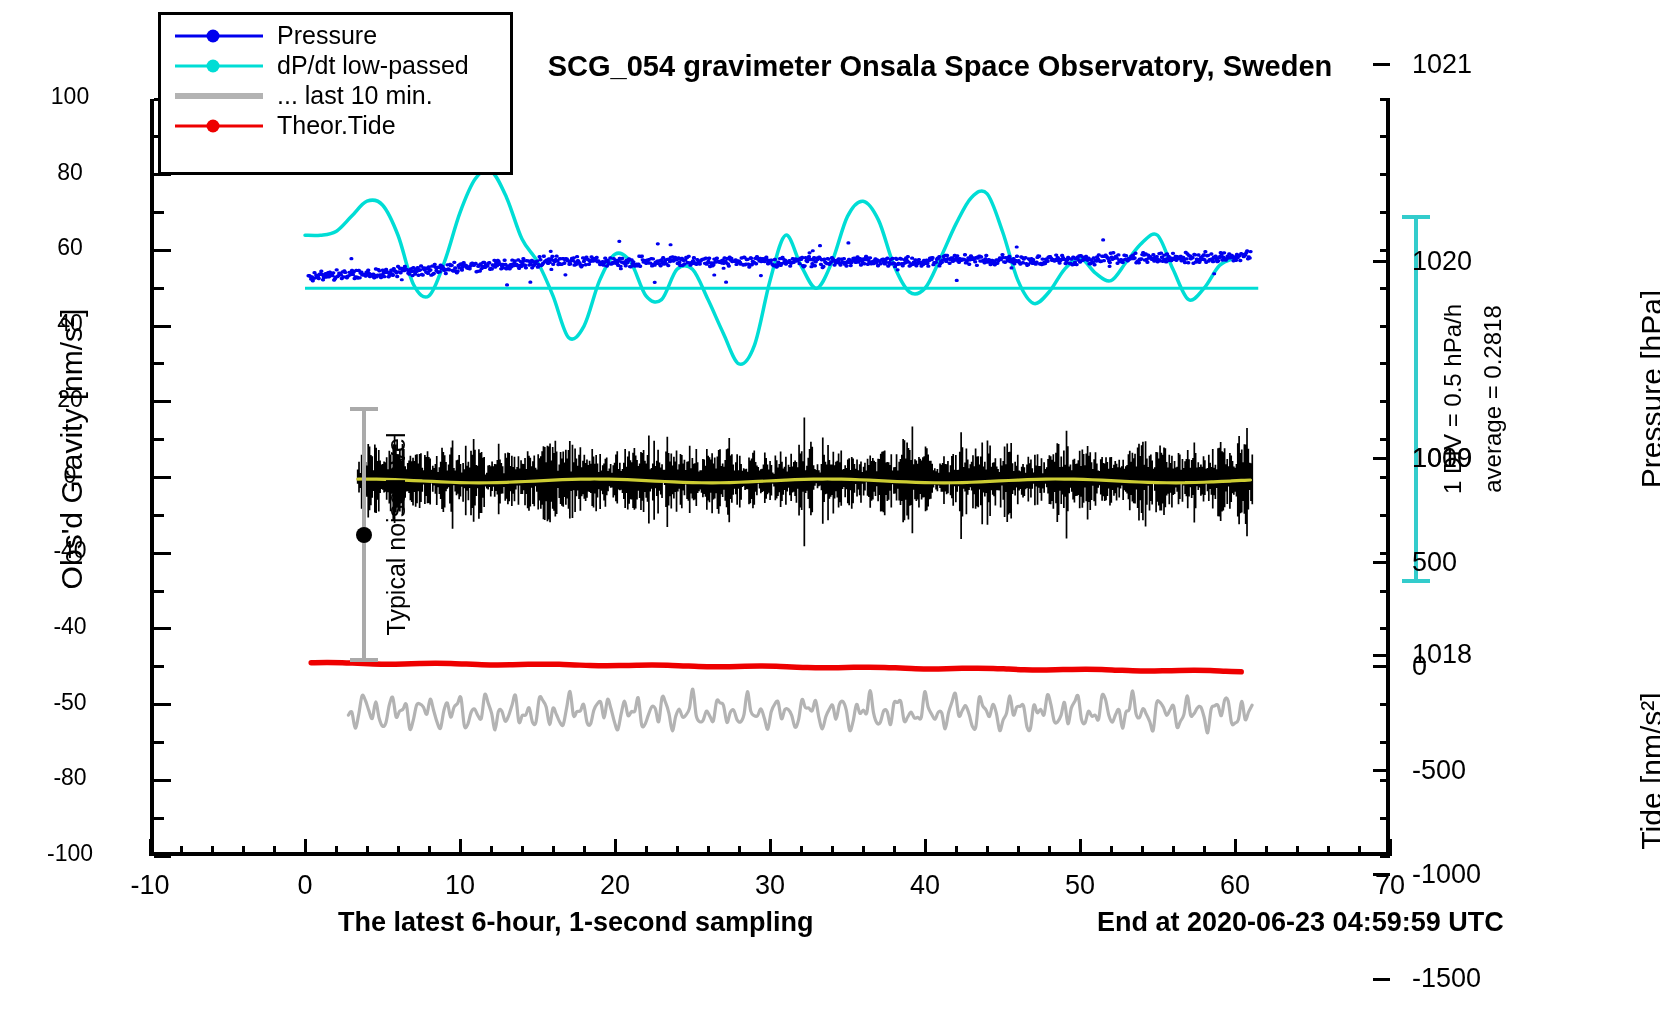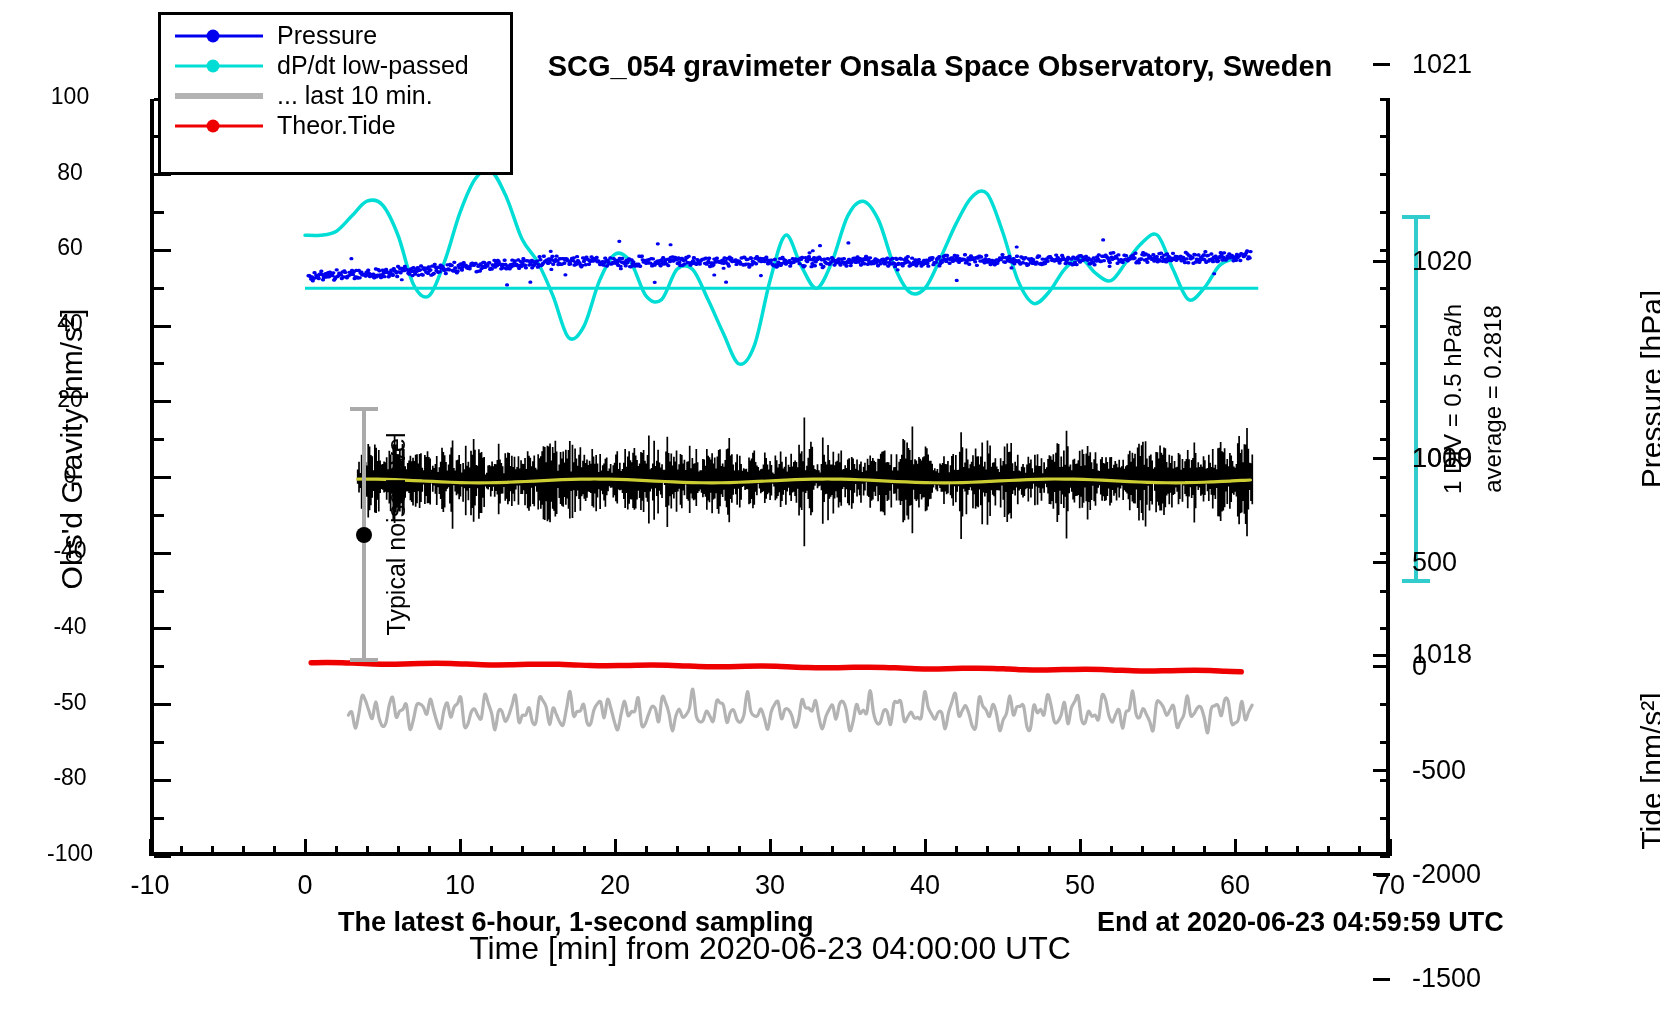--- a/index.html
+++ b/index.html
@@ -231,40 +231,39 @@
     </div>
 
     <div class="note-bold" id="note-latest">The latest 6-hour, 1-second sampling</div>
     <div class="note-bold" id="note-end">End at 2020-06-23 04:59:59 UTC</div>
 
     <div class="axis-title" id="ytitle-left">Obs'd Gravity [nm/s²]</div>
     <div class="axis-title" id="ytitle-press">Pressure [hPa]</div>
     <div class="axis-title" id="ytitle-tide">Tide [nm/s²]</div>
   </div>
 
-  <div id="xtitle">Time [min] from 2020-06-23 04:00:00 UTC</div>
 
   <div id="tick-labels">
       <div class="ylabel-left" style="left: 10px; top: 840px;">-100</div>
       <div class="ylabel-left" style="left: 10px; top: 764.3px;">-80</div>
       <div class="ylabel-left" style="left: 10px; top: 688.6px;">-50</div>
       <div class="ylabel-left" style="left: 10px; top: 612.9px;">-40</div>
       <div class="ylabel-left" style="left: 10px; top: 537.2px;">-40</div>
       <div class="ylabel-left" style="left: 10px; top: 461.5px;">0</div>
       <div class="ylabel-left" style="left: 10px; top: 385.8px;">20</div>
       <div class="ylabel-left" style="left: 10px; top: 310.1px;">40</div>
       <div class="ylabel-left" style="left: 10px; top: 234.4px;">60</div>
       <div class="ylabel-left" style="left: 10px; top: 158.7px;">80</div>
       <div class="ylabel-left" style="left: 10px; top: 83px;">100</div>
       <div class="ylabel-rt" style="left: 1412px; top: 639.395px;">1018</div>
       <div class="ylabel-rt" style="left: 1412px; top: 442.575px;">1019</div>
       <div class="ylabel-rt" style="left: 1412px; top: 245.755px;">1020</div>
       <div class="ylabel-rt" style="left: 1412px; top: 48.935px;">1021</div>
       <div class="ylabel-rt" style="left: 1412px; top: 963.013px;">-1500</div>
-      <div class="ylabel-rt" style="left: 1412px; top: 858.925px;">-2000</div>
+      <div class="ylabel-rt" style="left: 1412px; top: 858.925px;">-1000</div>
       <div class="ylabel-rt" style="left: 1412px; top: 754.837px;">-500</div>
       <div class="ylabel-rt" style="left: 1412px; top: 650.75px;">0</div>
       <div class="ylabel-rt" style="left: 1412px; top: 546.662px;">500</div>
       <div class="ylabel-rt" style="left: 1412px; top: 442.575px;">1000</div>
       <div class="xlabel-t" style="left: 105px; top: 870px;">-10</div>
       <div class="xlabel-t" style="left: 260px; top: 870px;">0</div>
       <div class="xlabel-t" style="left: 415px; top: 870px;">10</div>
       <div class="xlabel-t" style="left: 570px; top: 870px;">20</div>
       <div class="xlabel-t" style="left: 725px; top: 870px;">30</div>
       <div class="xlabel-t" style="left: 880px; top: 870px;">40</div>

